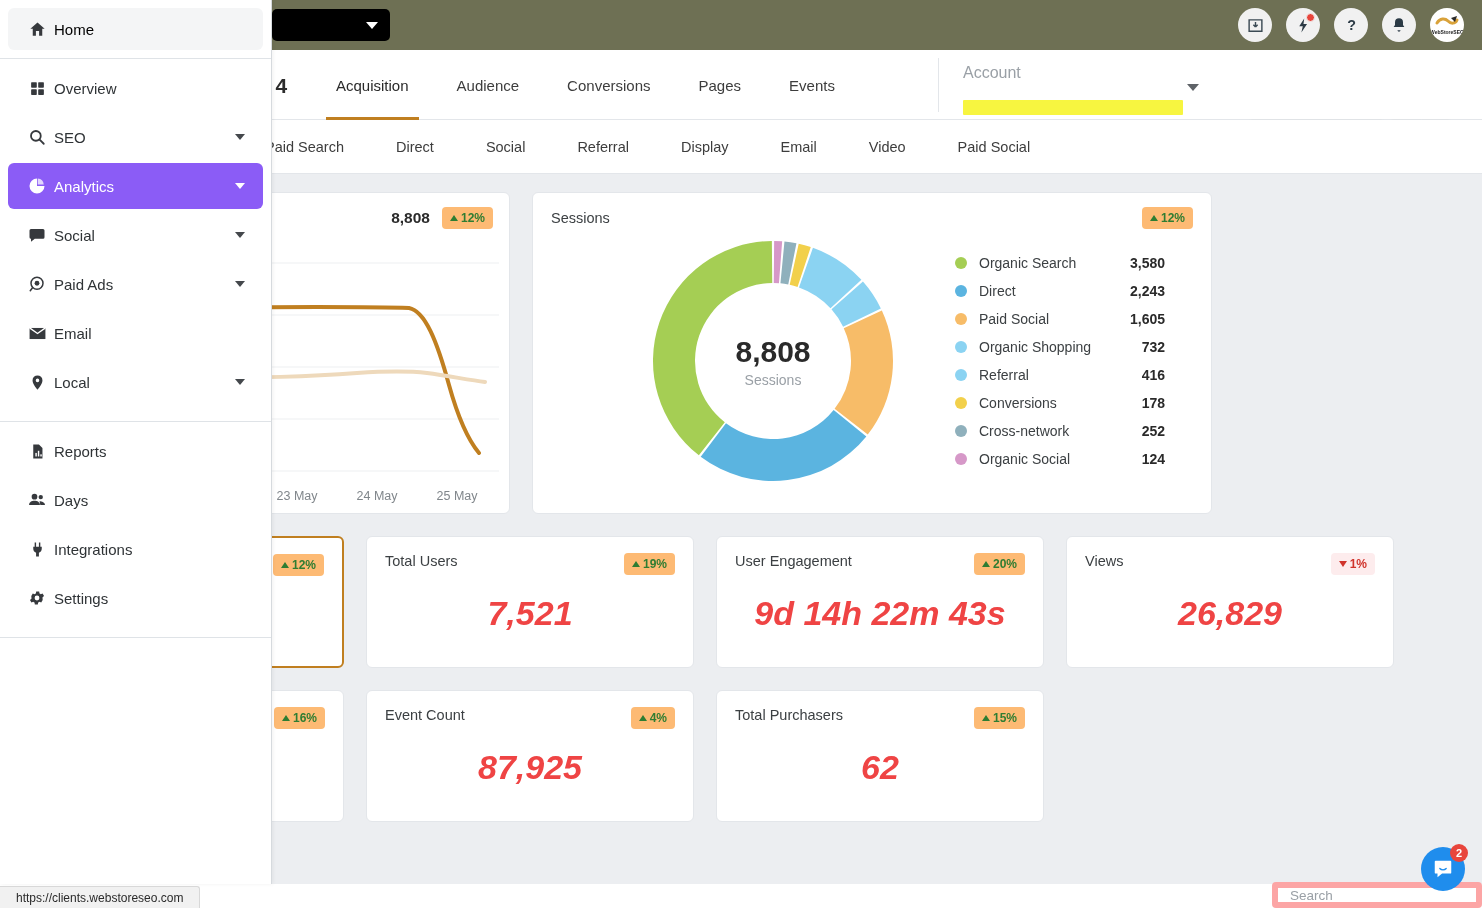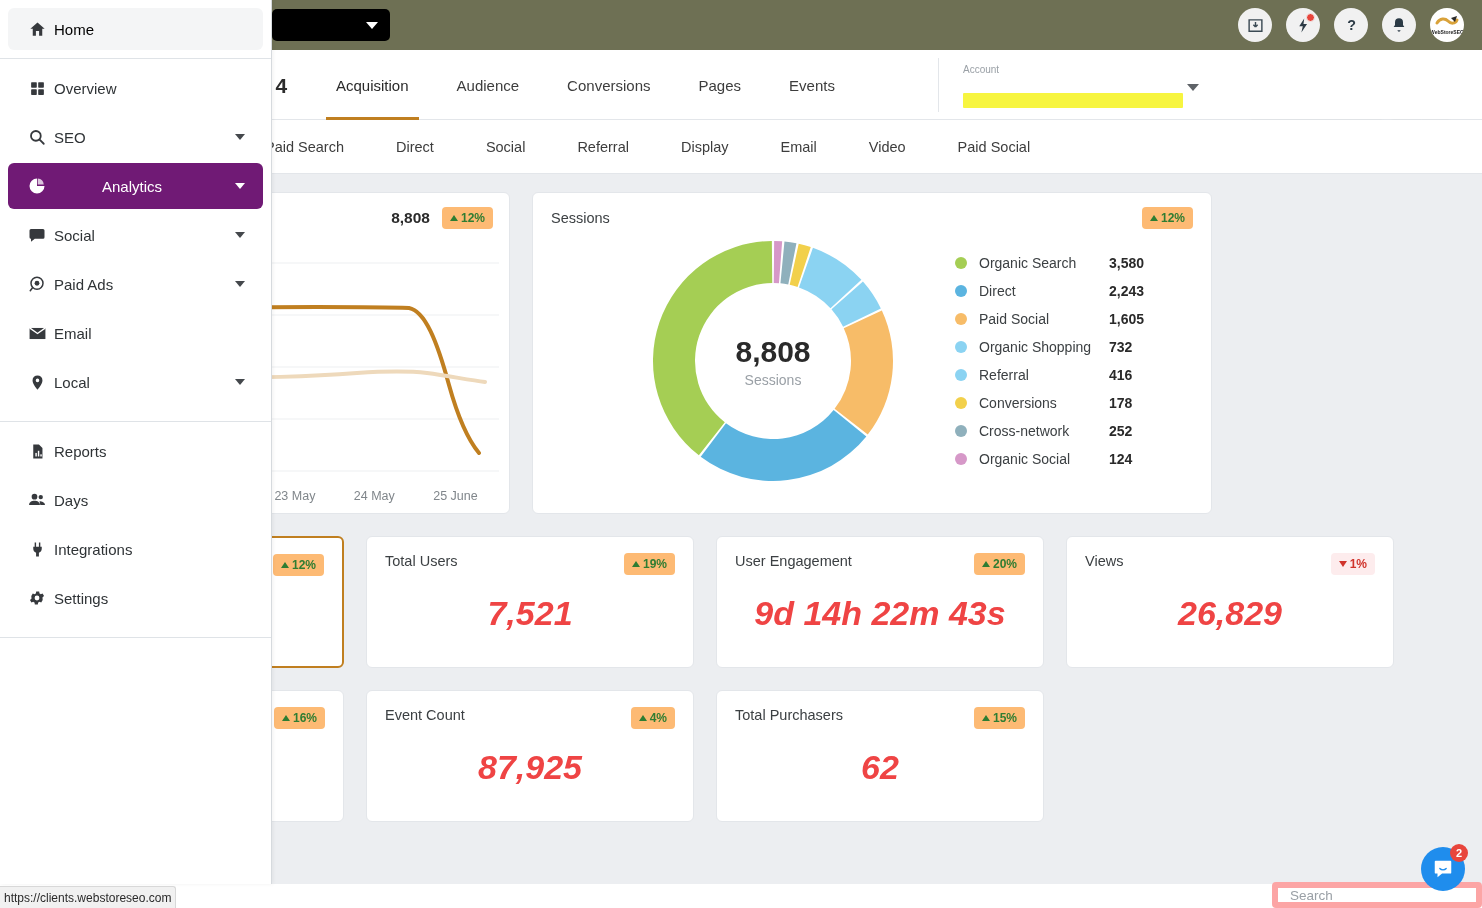--- a/index.html
+++ b/index.html
@@ -53,21 +53,21 @@
     font-size: 15px; color: #3d3d3d; position: relative; cursor: pointer;
   }
   .tab.active { color: #2a2a2a; }
   .tab.active::after {
     content: ""; position: absolute; left: 14px; right: 14px; bottom: 0; height: 3px; background: #c07f20;
   }
   .acct-wrap {
     position: absolute; left: 938px; top: 8px; width: 285px; height: 54px;
     border-left: 1px solid #e3e6ea; padding-left: 24px; padding-top: 6px;
   }
-  .acct-label { font-size: 10px; color: #9aa0a6; margin-bottom: 18px; }
+  .acct-label { font-size: 16px; color: #9aa0a6; margin-bottom: 18px; }
   .acct-value {
     width: 220px; height: 15px; background: #f7f540; border-radius: 1px;
   }
   .acct-chev {
     position: absolute; right: 24px; top: 26px;
     border-left: 6px solid transparent; border-right: 6px solid transparent; border-top: 7px solid #5f6368;
   }
   .date-btn {
     position: absolute; left: 1248px; top: 69px; height: 32px; background: #f1f3f4;
     border: 1px solid #e0e3e6; border-radius: 4px; display: flex; align-items: center;
@@ -120,21 +120,21 @@
   .donut-head { display: flex; justify-content: space-between; align-items: center; }
   .donut-body { display: flex; align-items: center; margin-top: 6px; }
   .donut-wrap { position: relative; width: 252px; height: 252px; margin-left: 96px; }
   .donut-center { position: absolute; inset: 0; display: flex; flex-direction: column; align-items: center; justify-content: center; }
   .donut-value { font-size: 30px; font-weight: bold; color: #2a2a2a; }
   .donut-label { font-size: 14px; color: #9aa0a6; margin-top: 3px; }
   .legend { margin-left: 56px; }
   .legend-row { display: flex; align-items: center; height: 28px; }
   .legend-dot { width: 12px; height: 12px; border-radius: 50%; margin-right: 12px; flex: 0 0 auto; }
   .legend-name { font-size: 14px; color: #3c4043; width: 130px; }
-  .legend-val { font-size: 14px; font-weight: bold; color: #2a2a2a; width: 56px; }
+  .legend-val { font-size: 14px; font-weight: bold; color: #2a2a2a; width: 56px; text-align: right; }
 
   
   .kpi { width: 328px; height: 132px; padding: 16px 18px; display: flex; flex-direction: column; }
   .kpi.selected { border: 2px solid #c07f20; }
   .kpi-head { display: flex; justify-content: space-between; align-items: flex-start; }
   .kpi-value { flex: 1; display: flex; align-items: center; justify-content: center; font-size: 34px; font-weight: bold; color: #ef4444; white-space: nowrap; font-style: italic; }
   .kpi-spacer { width: 328px; height: 132px; }
 
   
   .sidebar {
@@ -144,34 +144,34 @@
   }
   .side-home {
     margin: 8px; height: 42px; border-radius: 6px; background: #f4f5f6;
     display: flex; align-items: center; padding: 0 12px; cursor: pointer;
   }
   .side-sep { height: 1px; background: #dfe3e7; margin: 6px 0; }
   .side-item {
     height: 46px; display: flex; align-items: center; padding: 0 12px; margin: 3px 8px;
     border-radius: 6px; cursor: pointer; color: #2f3336;
   }
-  .side-item.active { background: #701a75; color: #ffffff; gap: 48px; }
+  .side-item.active { background: #8b5cf6; color: #ffffff; }
   .side-ico { width: 34px; display: flex; align-items: center; justify-content: center; flex: 0 0 auto; }
   .side-label { font-size: 15px; flex: 1; }
   .side-chev {
     border-left: 5px solid transparent; border-right: 5px solid transparent;
     border-top: 6px solid #44484c; margin-right: 6px;
   }
   .side-item.active .side-chev { border-top-color: #ffffff; }
 
   
   .statusbar {
     position: absolute; left: 0; bottom: 0; height: 22px; z-index: 60;
     background: #f1f1f1; border: 1px solid #d8d8d8; border-left: none; border-bottom: none;
-    padding: 0 4px; display: flex; align-items: center; font-size: 12px; color: #2a2a2a;
+    padding: 0 16px; display: flex; align-items: center; font-size: 12px; color: #2a2a2a;
     border-radius: 0 3px 0 0;
   }
 
   
   .search-box {
     position: absolute; left: 1272px; top: 882px; width: 210px; height: 26px;
     background: #ffffff; border: 6px solid #fca5a5; border-radius: 4px;
     display: flex; align-items: center; padding: 0 12px; font-size: 13.5px; color: #9aa0a6;
     z-index: 30;
   }
@@ -298,21 +298,21 @@
             <path d="M0,108 C30,96 62,80 100,72 C150,64 210,62 300,62 C340,62 368,62 392,63 C408,66 420,96 432,140 C442,176 452,196 462,208" fill="none" stroke="#c07f20" stroke-width="4" stroke-linecap="round"></path>
             <path d="M0,130 C24,124 48,118 78,118 C112,118 140,130 178,132 C230,134 300,131 340,128 C372,126 392,126 410,128 C432,131 452,135 468,137" fill="none" stroke="#eed9bb" stroke-width="4" stroke-linecap="round"></path>
           </svg>
         </div>
         <div class="xaxis">
           <span>20 May</span>
           <span>21 May</span>
           <span>22 May</span>
           <span>23 May</span>
           <span>24 May</span>
-          <span>25 June</span>
+          <span>25 May</span>
         </div>
       </div>
 
       <div class="card donut-card">
         <div class="donut-head">
           <span class="card-title">Sessions</span>
           <span class="badge up">
             <span class="tri-up"></span>
             <span>12%</span>
           </span>

